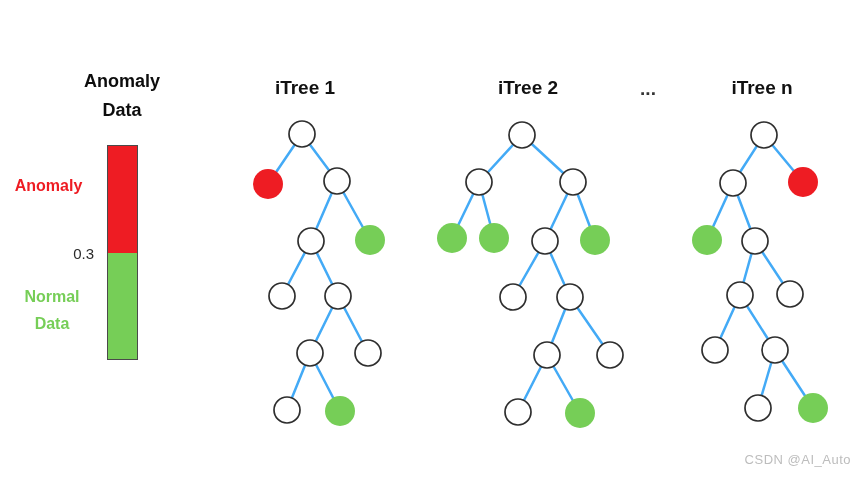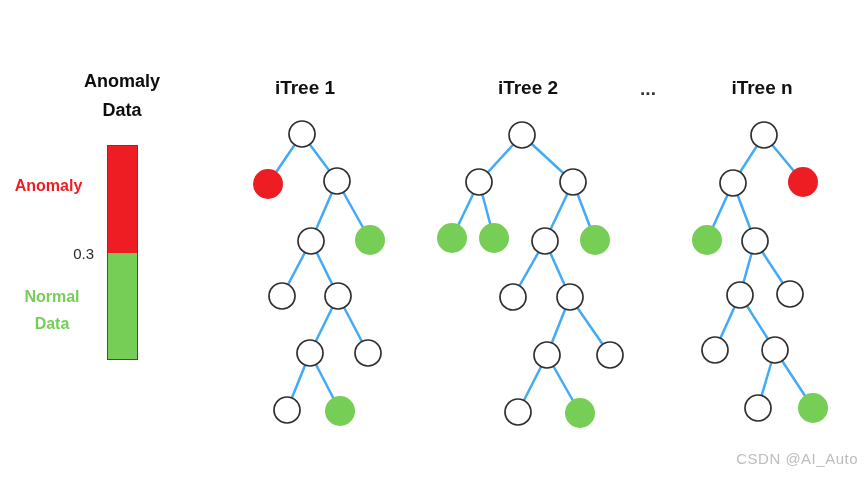--- a/index.html
+++ b/index.html
@@ -25,22 +25,22 @@
   .threshold-label {
     position:absolute; left:58px; top:245px; width:36px; text-align:right;
     font-size:15px; color:#2b2b2b;
   }
   .normal-label {
     position:absolute; left:8px; top:283px; width:88px; text-align:center;
     font-size:16px; font-weight:bold; color:#76ce57; line-height:27px;
   }
   .trees-svg { position:absolute; left:0; top:0; }
   .watermark {
-    position:absolute; right:6px; bottom:13px;
-    font-size:15px; color:#bdbdbd; letter-spacing:0.5px;
+    position:absolute; right:13px; bottom:13px;
+    font-size:13px; color:#bdbdbd; letter-spacing:0.5px;
   }
 </style>
 </head>
 <body>
 
 <div class="canvas">
 
   <div class="legend-title">
     <div>Anomaly</div>
     <div>Data</div>

